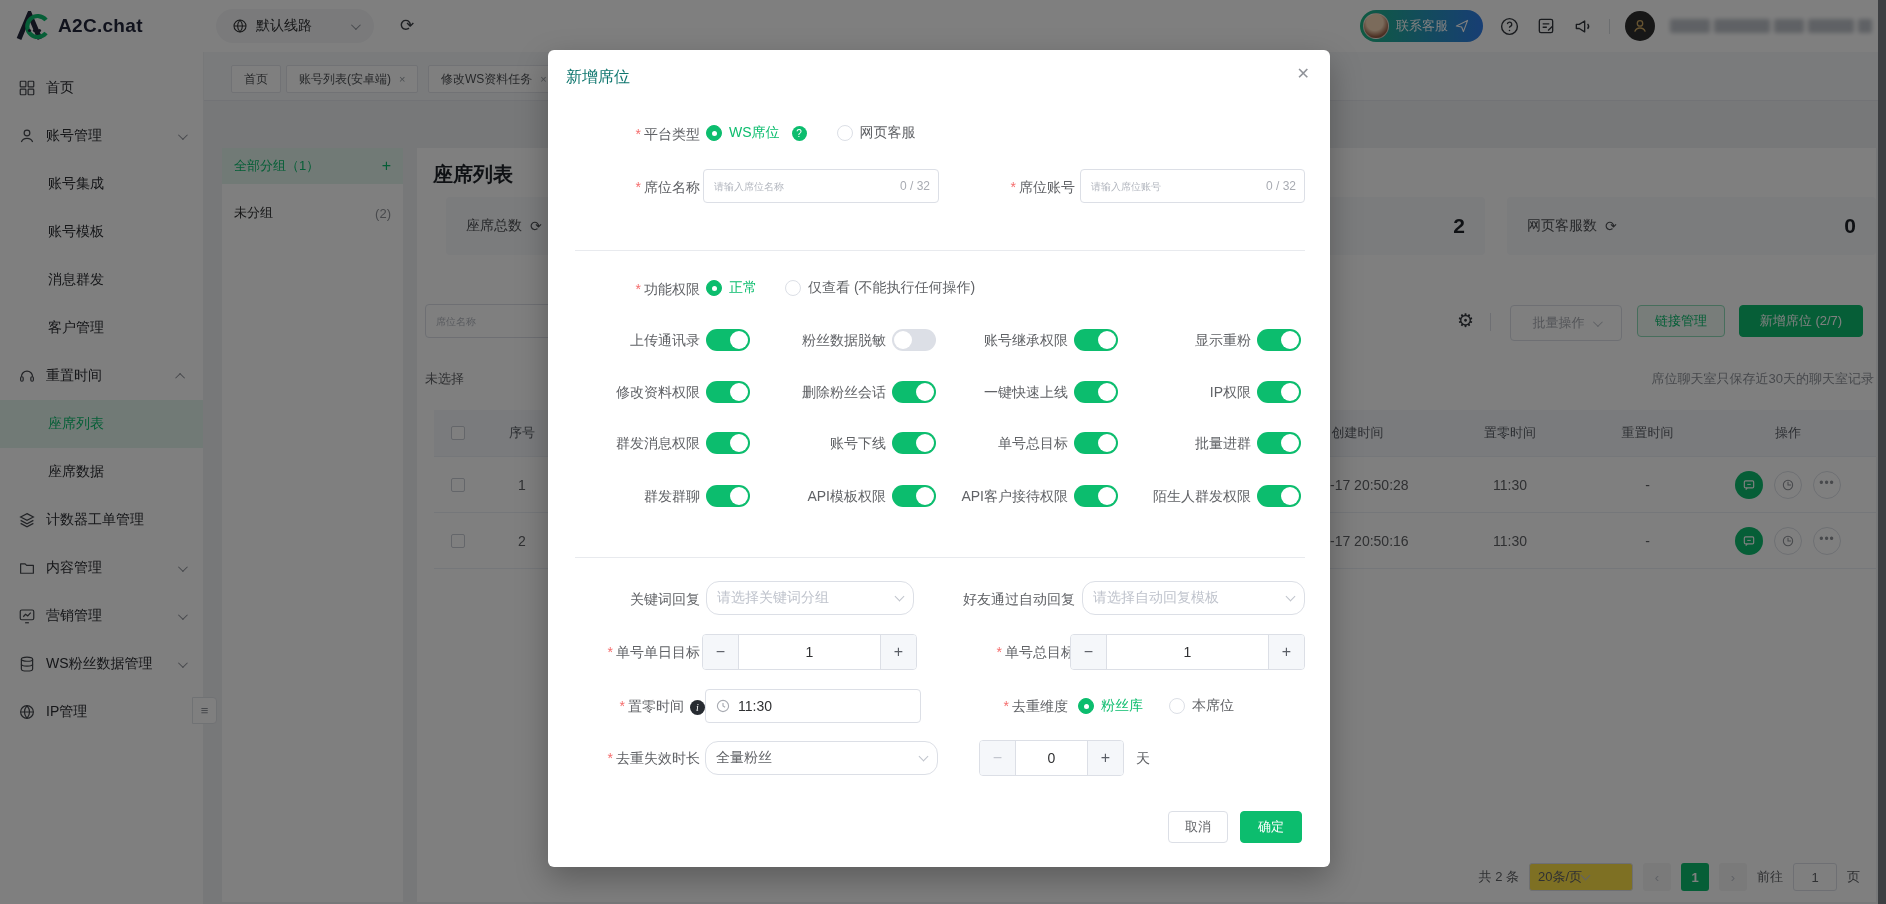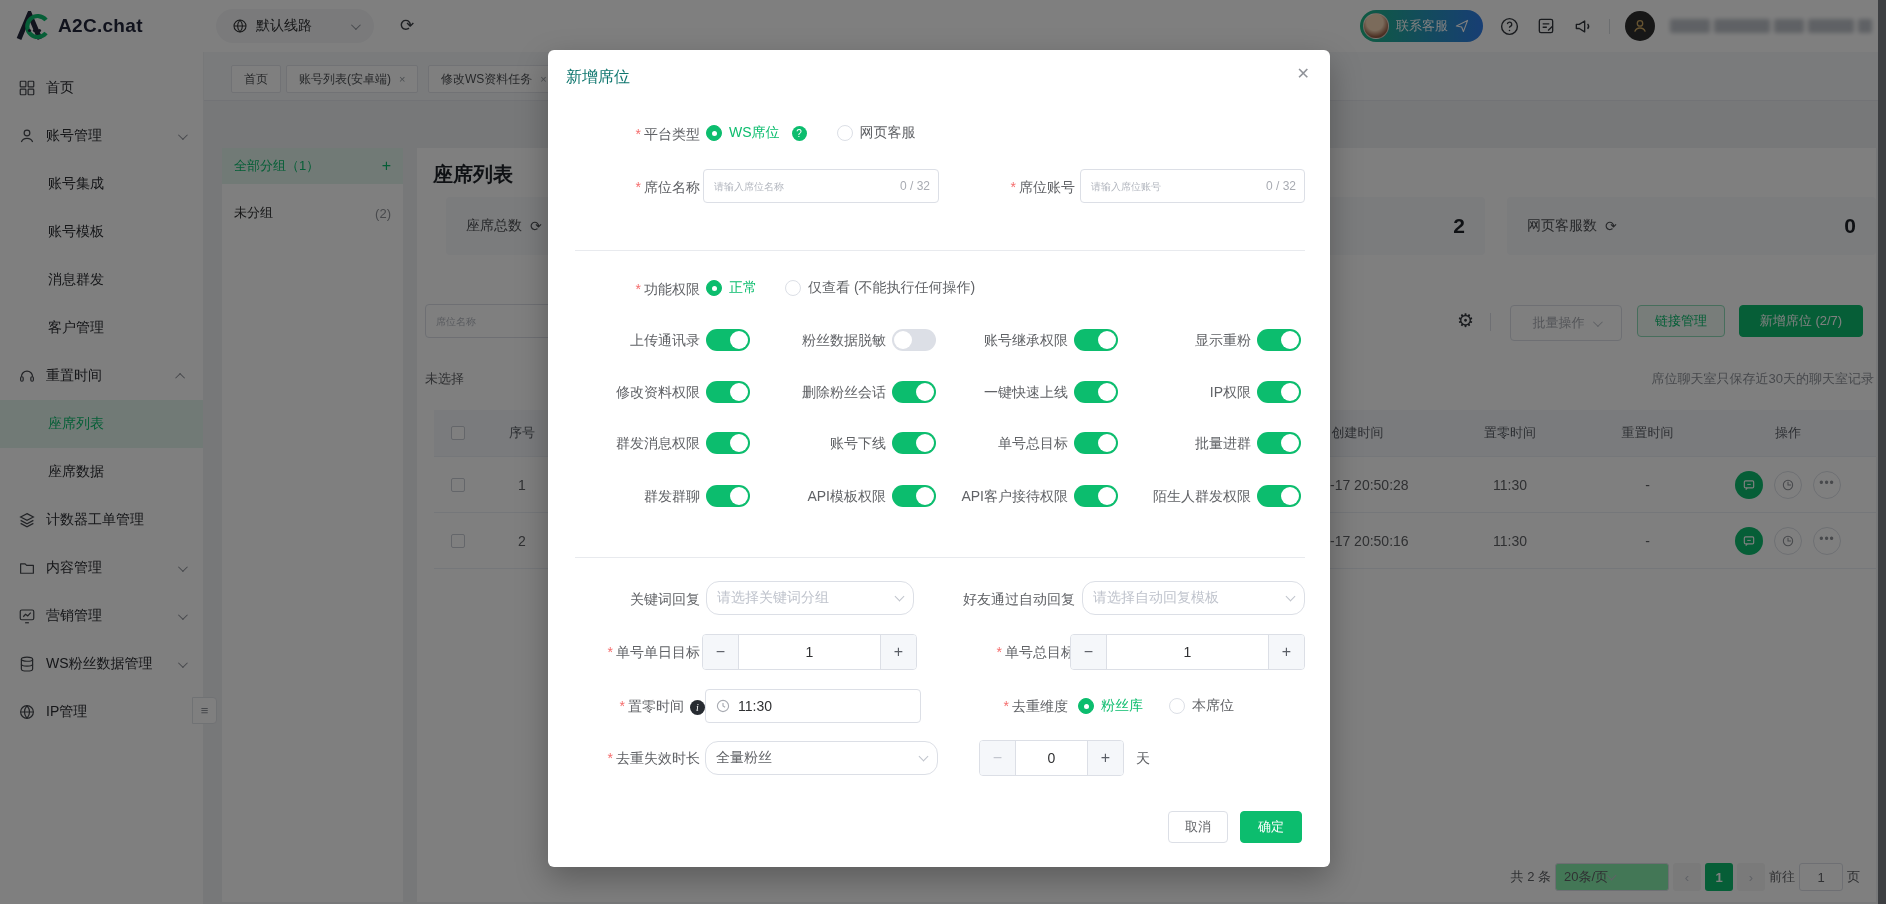--- a/index.html
+++ b/index.html
@@ -83,25 +83,25 @@
   .tc { display:flex; align-items:center; justify-content:center; }
   .c1{width:48px} .c2{width:80px} .c3{width:728px} .c4{width:135px} .c5{width:170px} .c6{width:105px} .c7{width:176px}
   .c4.cell { justify-content:flex-start; padding-left:40px; white-space:nowrap; overflow:hidden; }
   .cb { width:14px; height:14px; border:1px solid #c8ccd4; border-radius:2px; background:#fff; }
   .abtn { width:28px; height:28px; border-radius:50%; display:flex; align-items:center; justify-content:center; }
   .abtn.chat { background:#0cbd6e; color:#fff; }
   .abtn.ring { border:1px solid #dcdfe6; color:#909399; background:#fff; }
   .c7 .tc-ic { display:flex; gap:11px; }
   .dots { letter-spacing:1px; font-size:12px; color:#909399; margin-top:-4px; }
 
-  .pager { position:absolute; right:16px; top:715px; height:28px; display:flex; align-items:center; gap:4px; font-size:13px; color:#606266; }
+  .pager { position:absolute; right:16px; top:715px; height:28px; display:flex; align-items:center; gap:10px; font-size:13px; color:#606266; }
   .pbox { height:28px; min-width:28px; border-radius:3px; display:flex; align-items:center; justify-content:center; padding:0 6px; }
   .pbox.nav { background:#f4f4f5; color:#c0c4cc; }
   .pbox.cur { background:#0cbd6e; color:#fff; font-weight:bold; }
-  .psel { position:relative; width:114px; height:28px; border:1px solid #dcdfe6; border-radius:3px; background:#86efac;
+  .psel { position:relative; width:104px; height:28px; border:1px solid #dcdfe6; border-radius:3px; background:#fde047;
     display:flex; align-items:center; padding:0 24px 0 8px; color:#606266; }
   .goto-in { width:44px; height:28px; border:1px solid #dcdfe6; border-radius:3px; text-align:center; font-size:13px; color:#606266; outline:none; }
 
   .chev { width:7px; height:7px; border-right:1.4px solid #c0c4cc; border-bottom:1.4px solid #c0c4cc; transform:rotate(45deg); display:inline-block; margin-top:-3px; }
   .scrollstrip { position:absolute; right:0; top:0; bottom:0; width:8px; background:#7a7e85; z-index:4; }
 
   
   .overlay { position:absolute; inset:0; background:rgba(0,0,0,0.5); z-index:10; }
   .modal { position:absolute; left:548px; top:50px; width:782px; height:817px; background:#fff; border-radius:6px;
     box-shadow:0 12px 32px rgba(0,0,0,.28); z-index:20; }

